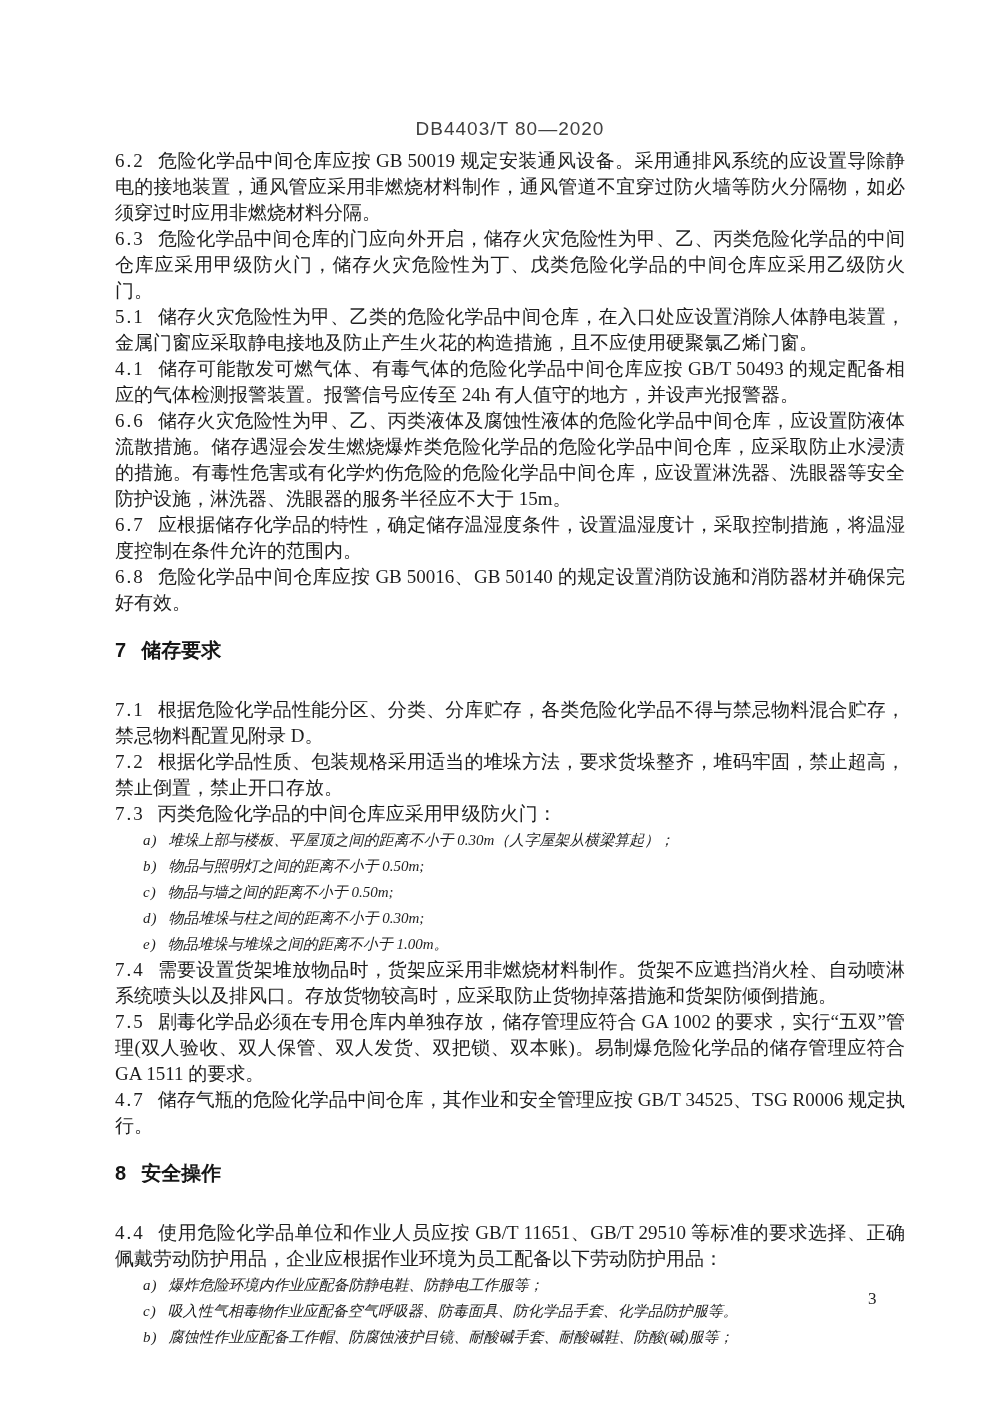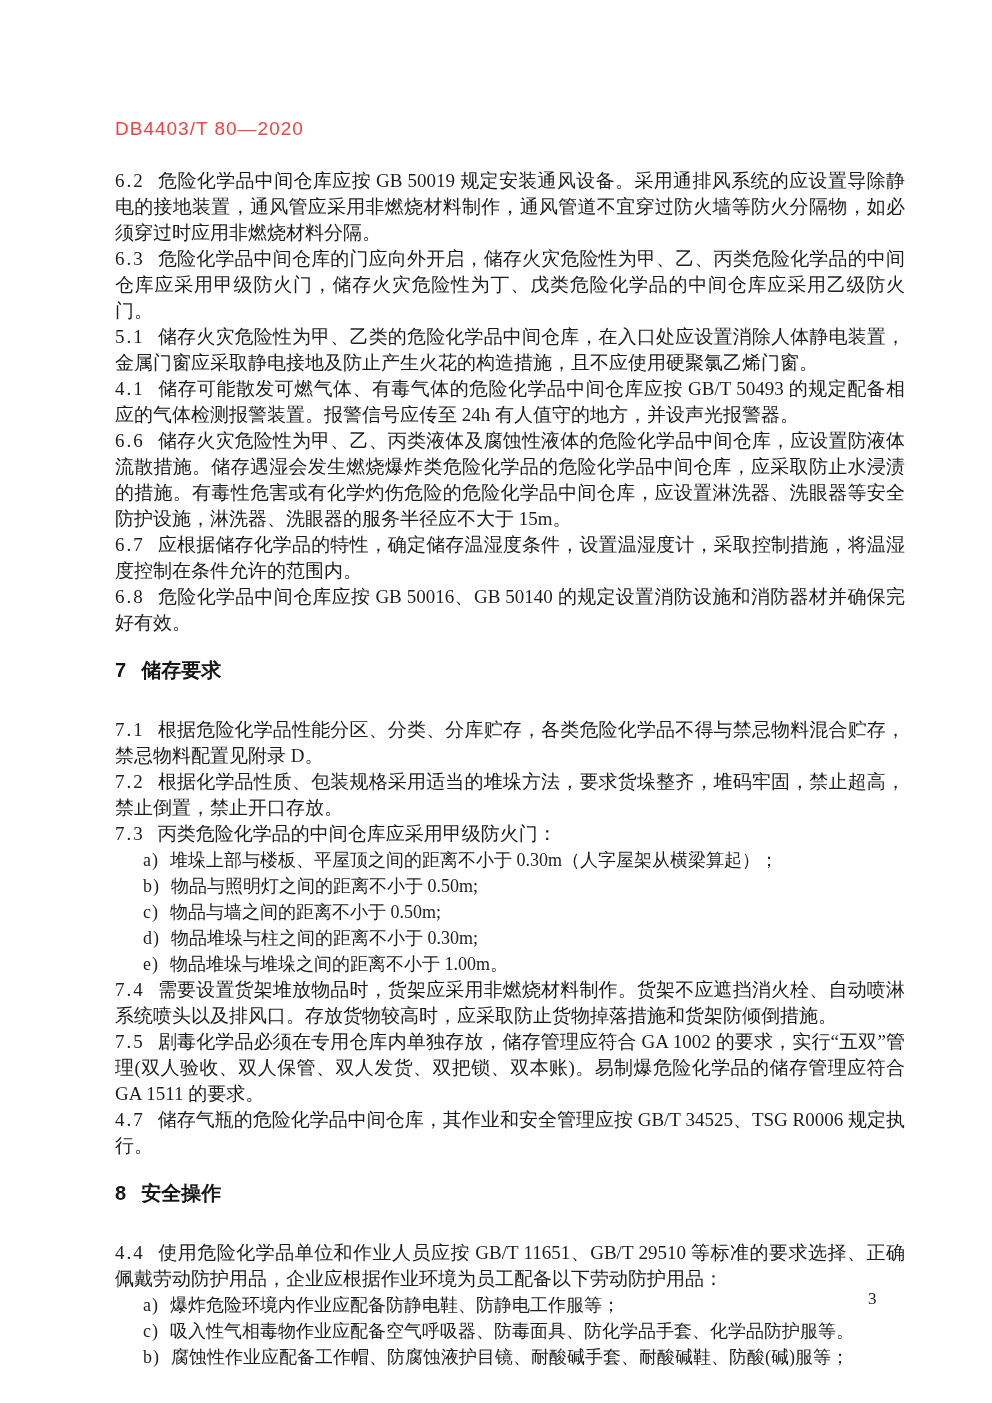--- a/index.html
+++ b/index.html
@@ -14,48 +14,49 @@
     background: #ffffff;
     color: #1d1d1d;
     font-family: "Liberation Serif", "DejaVu Serif", serif;
     overflow: hidden;
   }
   .doc-header {
     position: absolute;
     top: 118px;
     left: 115px;
     width: 790px;
-    text-align: left;
+    text-align: center;
     font-family: "Liberation Sans", "DejaVu Sans", sans-serif;
     font-size: 19px;
     letter-spacing: 1px;
-    color: #ef4444;
+    color: #404040;
     white-space: nowrap;
   }
   .doc-body {
     position: absolute;
-    top: 168px;
+    top: 148px;
     left: 115px;
     width: 790px;
   }
   .clause {
     font-size: 19px;
     line-height: 26px;
     text-align: justify;
   }
   .clause .num {
     letter-spacing: 2px;
     margin-right: 13px;
     white-space: nowrap;
   }
   .item {
-    font-size: 18px;
+    font-size: 15px;
     line-height: 26px;
     padding-left: 28px;
     text-align: left;
+    font-style: italic;
   }
   .item .num {
     margin-right: 11px;
     letter-spacing: 1px;
   }
   .sec-heading {
     font-family: "Liberation Sans", "DejaVu Sans", sans-serif;
     font-weight: bold;
     font-size: 20px;
     line-height: 27px;

